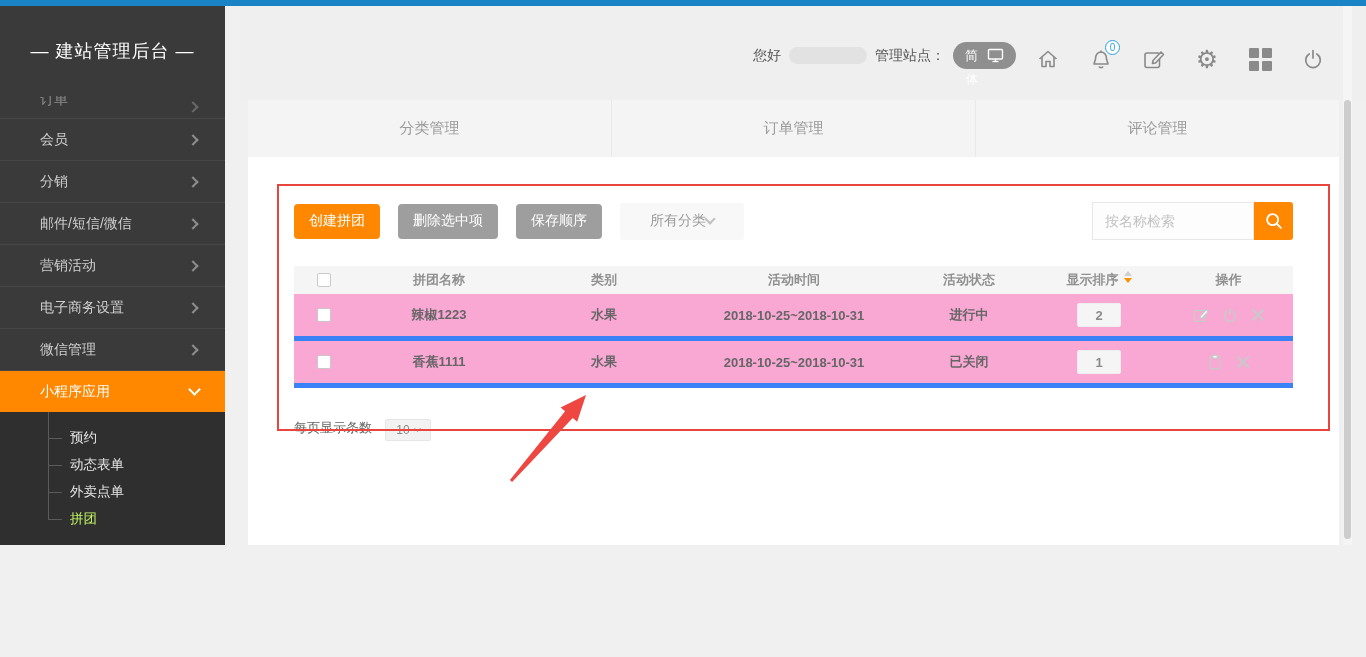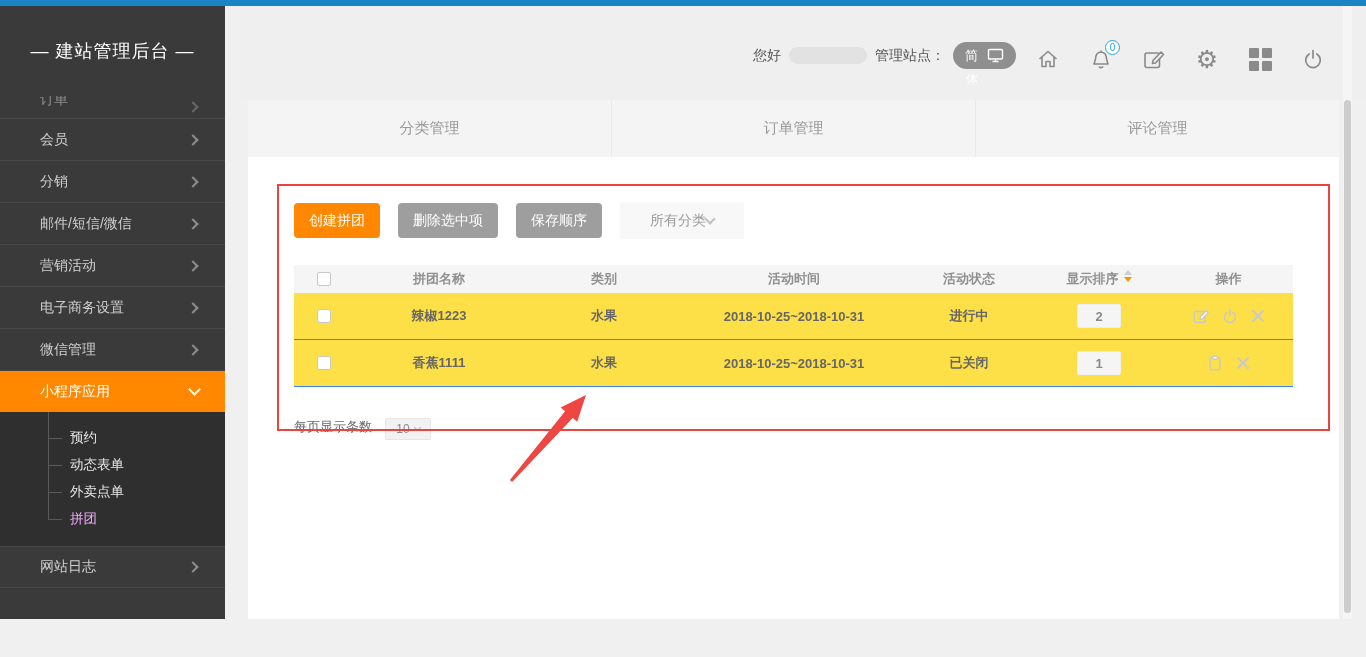--- a/index.html
+++ b/index.html
@@ -1,36 +1,36 @@
 <!DOCTYPE html>
 <html><head>
 <meta charset="utf-8">
 <style>
   * { margin:0; padding:0; box-sizing:border-box; }
   html,body { width:1366px; height:657px; }
   body { font-family:"Liberation Sans","DejaVu Sans",sans-serif; background:#f0f0f0; overflow:hidden; }
-  .screen { position:relative; width:1366px; height:619px; background:#f0f0f0; overflow:hidden; }
+  .screen { position:relative; width:1366px; height:545px; background:#f0f0f0; overflow:hidden; }
 
   
   .blue-bar { position:absolute; left:0; top:0; width:100%; height:6px; background:#1a83c5; z-index:5; }
 
   
   .sidebar { position:absolute; left:0; top:6px; bottom:0; width:225px; background:#3a3a3a; z-index:4; overflow:hidden; }
   .side-title { height:90px; display:flex; align-items:center; justify-content:center; color:#ffffff; font-size:18px; letter-spacing:1px; white-space:nowrap; }
   .side-item { position:relative; height:42px; display:flex; align-items:center; padding-left:40px; color:#cfcfcf; font-size:14px; border-top:1px solid #474747; cursor:pointer; }
   .side-item .chev-r { position:absolute; right:28px; width:8px; height:8px; border-top:2px solid #8d8d8d; border-right:2px solid #8d8d8d; transform:rotate(45deg); }
   .side-item.partial { height:22px; border-top:none; opacity:.55; overflow:hidden; }
   .side-item.partial span.lbl { margin-top:-14px; }
   .side-item.active { background:#ff8800; color:#ffffff; }
   .side-item.active .chev-d { position:absolute; right:26px; width:9px; height:9px; border-right:2px solid #ffffff; border-bottom:2px solid #ffffff; transform:rotate(45deg); margin-top:-4px; }
   .submenu { position:relative; background:#2f2f2f; padding:12px 0 14px 0; }
   .submenu .tree-line { position:absolute; left:48px; top:0; bottom:26px; width:1px; background:#5a5a5a; }
   .sub-item { position:relative; height:27px; display:flex; align-items:center; padding-left:70px; color:#e8e8e8; font-size:13.5px; cursor:pointer; }
   .sub-item::before { content:""; position:absolute; left:48px; top:50%; width:14px; height:1px; background:#5a5a5a; }
-  .sub-item.active { color:#f0abfc; }
+  .sub-item.active { color:#bef264; }
   .side-item.last { border-bottom:1px solid #474747; }
 
   
   .topbar { position:absolute; left:241px; top:6px; right:0; height:94px; background:#efefef; z-index:3; }
   .user-cluster { position:absolute; left:512px; top:36px; display:flex; align-items:center; gap:8px; font-size:14px; color:#555; }
   .redacted { width:78px; height:17px; border-radius:9px; background:#e2e2e2; }
   .lang-wrap { position:relative; }
   .lang-pill { display:flex; align-items:center; gap:9px; background:#8f8f8f; color:#fff; border-radius:14px; height:27px; padding:0 12px; cursor:pointer; }
   .lang-pill .cn { font-size:13px; }
   .lang-sub { position:absolute; left:13px; top:29px; color:#fff; font-size:12px; }
@@ -56,21 +56,21 @@
   .filter-select { margin-left:18px; height:37px; width:124px; background:#f8f8f8; color:#9a9a9a; font-size:14px; display:flex; align-items:center; justify-content:center; cursor:pointer; border-radius:2px; }
   .chev-down-sm { width:8px; height:8px; border-right:2px solid #c0c0c0; border-bottom:2px solid #c0c0c0; transform:rotate(45deg); margin-top:-4px; }
   .search-group { margin-left:auto; display:flex; }
   .search-input { width:162px; height:38px; border:1px solid #e8e8e8; background:#fdfdfd; padding:0 12px; font-size:14px; color:#666; outline:none; font-family:inherit; }
   .search-input::placeholder { color:#c2c2c2; }
   .search-btn { width:39px; height:38px; background:#ff8800; border:none; border-radius:0 3px 3px 0; display:flex; align-items:center; justify-content:center; cursor:pointer; }
 
   .table { margin:26px 46px 0 46px; font-size:13px;font-weight:bold; }
   .trow { display:flex; align-items:center; }
   .thead { background:#f5f5f5; color:#909090; height:28px; }
-  .tbody-row { height:47px; color:#666; border-bottom:1px solid #3b82f6; background:#fde047; }
+  .tbody-row { height:47px; color:#666; border-bottom:5px solid #3b82f6; background:#f9a8d4; }
   .c0 { width:60px; display:flex; justify-content:center; }
   .c1 { width:170px; text-align:center; }
   .c2 { width:160px; text-align:center; }
   .c3 { width:220px; text-align:center; }
   .c4 { width:130px; text-align:center; }
   .c5 { width:130px; display:flex; justify-content:center; gap:5px; }
   .c6 { flex:1; display:flex; align-items:center; justify-content:center; gap:11px; }
   .cbx { width:14px; height:14px; border:1px solid #c8c8c8; border-radius:2px; background:#fff; cursor:pointer; }
   .sort-arrows { display:flex; flex-direction:column; gap:2px; cursor:pointer; }
   .tri-up { width:0; height:0; border-left:4px solid transparent; border-right:4px solid transparent; border-bottom:5px solid #cfcfcf; }
@@ -228,20 +228,29 @@
     </div>
 
     <div class="toolbar">
       <button class="btn btn-orange">创建拼团</button>
       <button class="btn btn-gray">删除选中项</button>
       <button class="btn btn-gray">保存顺序</button>
       <div class="filter-select">
         <span>所有分类</span>
         <span class="chev-down-sm"></span>
       </div>
+      <div class="search-group">
+        <input class="search-input" type="text" placeholder="按名称检索" style="">
+        <button class="search-btn">
+          <svg width="22" height="22" viewBox="0 0 24 24" fill="none" stroke="#ffffff" stroke-width="2" stroke-linecap="round">
+            <circle cx="10.5" cy="10.5" r="6"></circle>
+            <line x1="15" y1="15" x2="19.5" y2="19.5"></line>
+          </svg>
+        </button>
+      </div>
     </div>
 
     <div class="table">
       <div class="trow thead">
         <div class="c0">
             <span class="cbx"></span>
           </div>
         <div class="c1">拼团名称</div>
         <div class="c2">类别</div>
         <div class="c3">活动时间</div>

